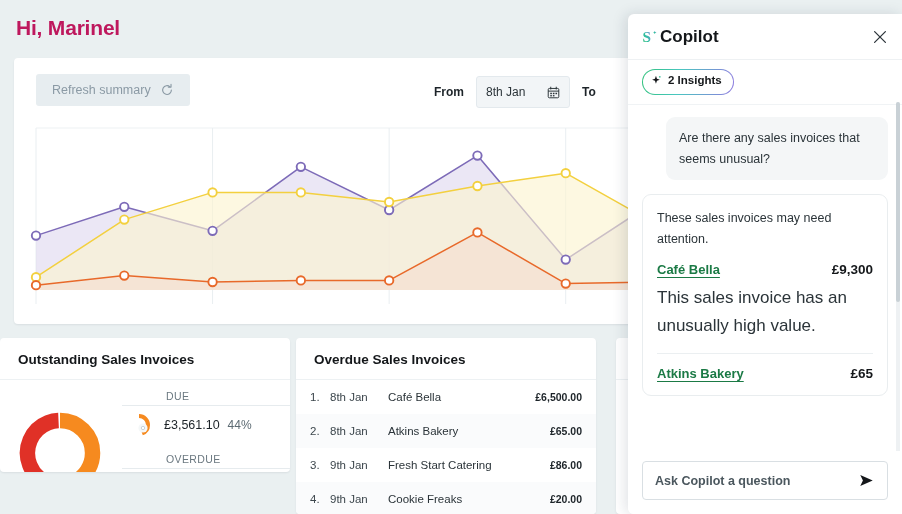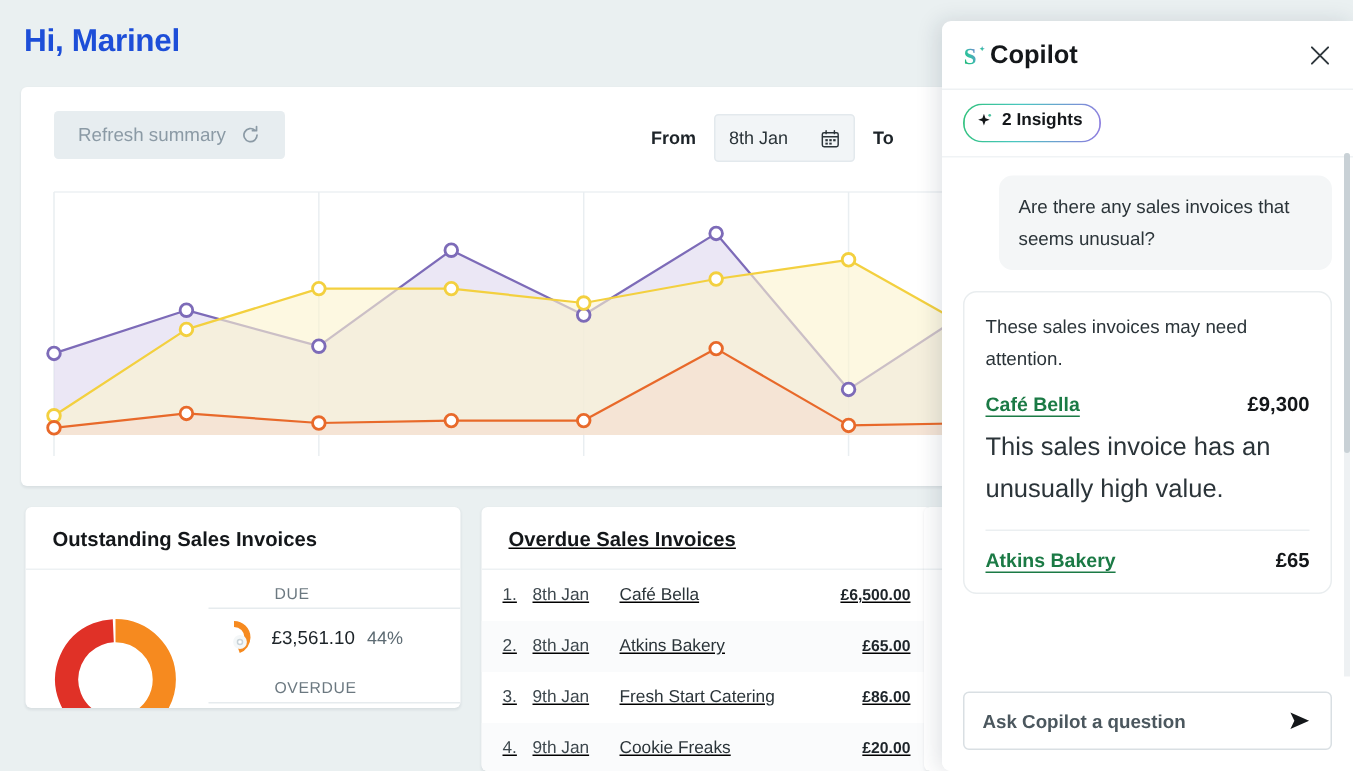--- a/index.html
+++ b/index.html
@@ -7,21 +7,21 @@
     width: 902px; height: 514px;
     overflow: hidden;
     font-family: "Liberation Sans", sans-serif;
     background: #eaf0f1;
   }
   #root { position: relative; width: 902px; height: 514px; background: #eaf0f1; }
 
   
   .greeting {
     position: absolute; left: 16px; top: 16px;
-    font-size: 21px; font-weight: bold; color: #1d4ed8;
+    font-size: 21px; font-weight: bold; color: #be185d;
     letter-spacing: -0.2px;
   }
 
   
   .summary-card {
     position: absolute; left: 14px; top: 58px;
     width: 760px; height: 266px;
     background: #fff; border-radius: 4px;
     box-shadow: 0 1px 2px rgba(16,30,54,.08);
     overflow: hidden;
@@ -61,22 +61,22 @@
     background: #fff; border-radius: 4px;
     box-shadow: 0 1px 2px rgba(16,30,54,.08);
     overflow: hidden;
   }
   .panel-title {
     font-size: 13.5px; font-weight: bold; color: #14171a;
     padding: 14px 18px 12px 18px;
   }
   .panel-sep { height: 1px; background: #edf1f3; }
 
-  #outstanding { left: 17px; width: 290px; height: 134px; }
-  #overdue     { left: 321px; width: 300px; height: 176px; text-decoration: underline; }
+  #outstanding { left: 0; width: 290px; height: 134px; }
+  #overdue     { left: 296px; width: 300px; height: 176px; }
   #third       { left: 616px; width: 290px; height: 176px; }
 
   .donut-row { display: flex; align-items: center; padding: 10px 0 0 12px; }
   .legend { margin-left: 14px; }
   .legend-item { margin-bottom: 13px; }
   .legend-head { font-size: 10.5px; color: #6b7880; letter-spacing: .4px; margin-bottom: 3px; padding-left:44px;}
   .legend-line { border-bottom: 1px solid #e6ebee; width: 168px; margin-bottom: 4px;}
   .legend-body { display: flex; align-items: center; gap: 8px; }
   .mini { width: 34px; height: 30px; display:block; }
   .legend-amt { font-size: 12.5px; font-weight: normal; color: #1d2429; }

